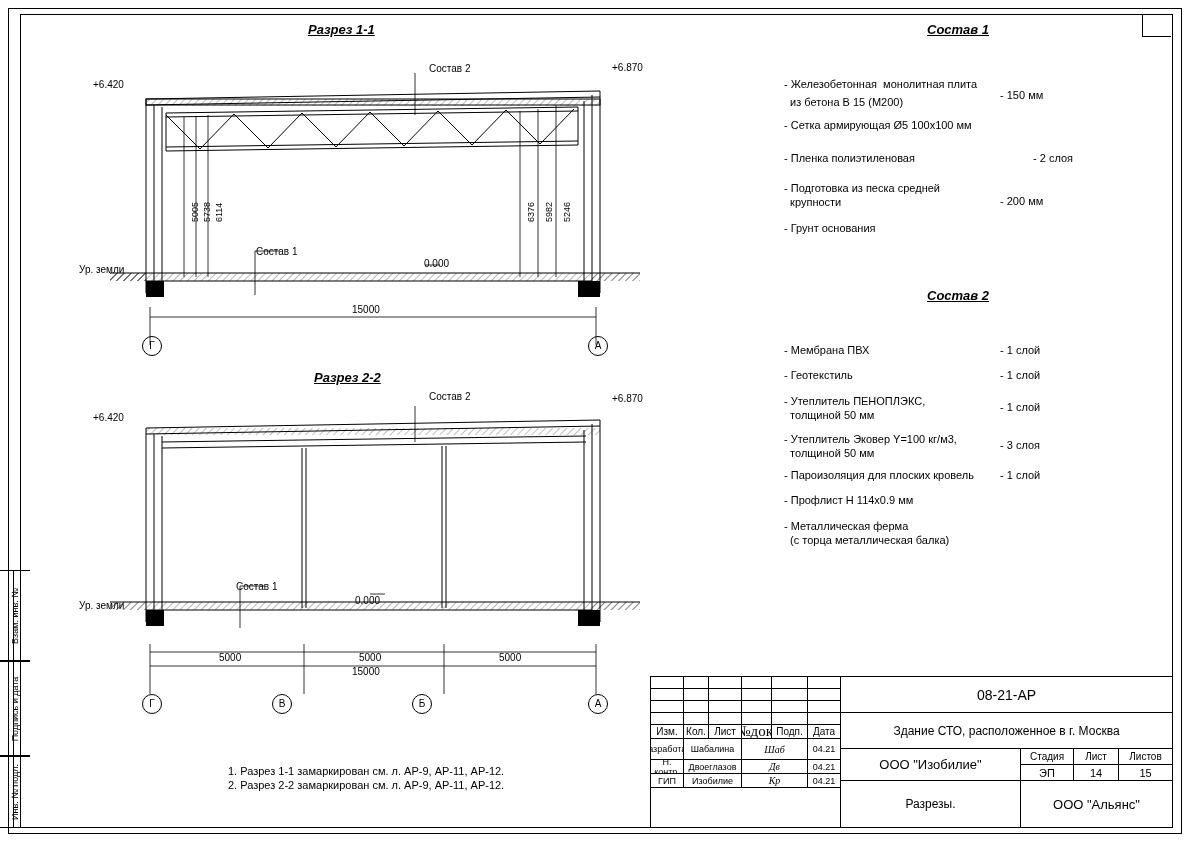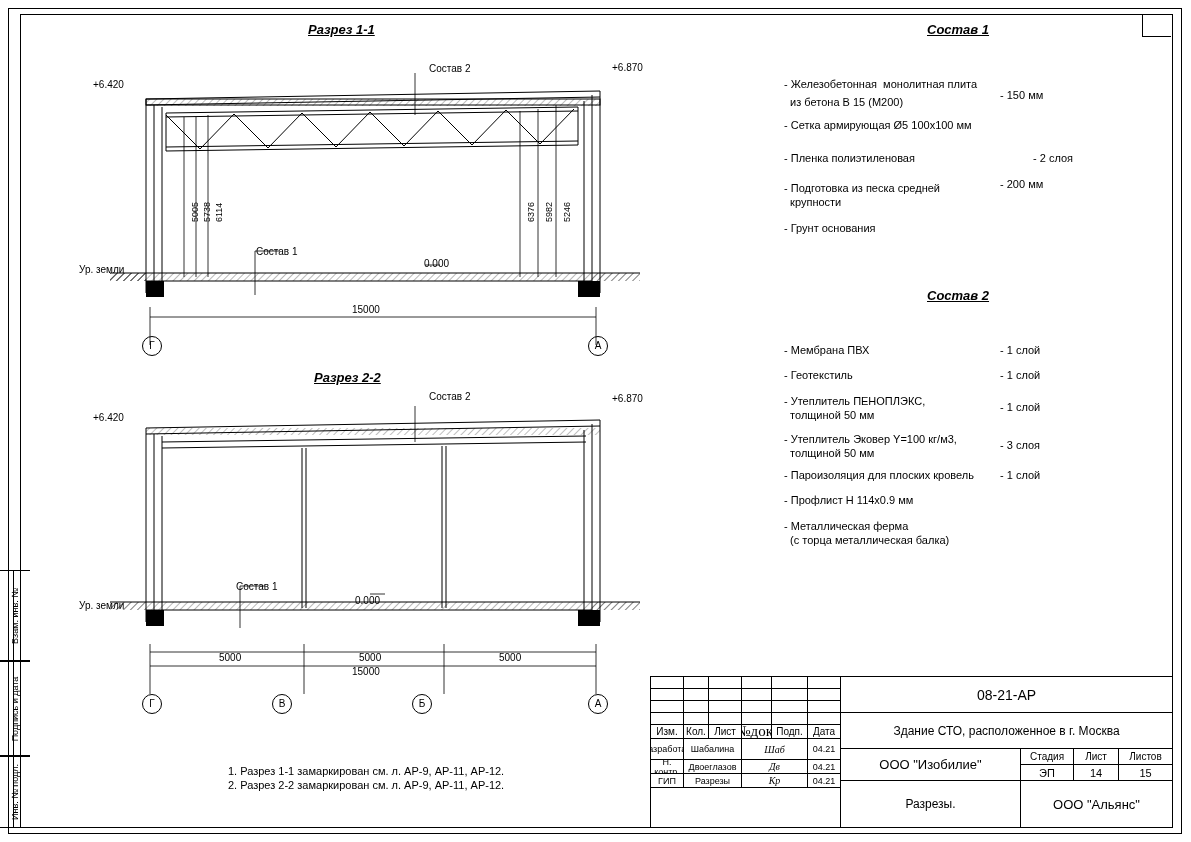--- a/index.html
+++ b/index.html
@@ -229,21 +229,21 @@
   <div class="t comp-title" style="left:927px;top:22px;">Состав 1</div>
   <div class="comp-item" style="left:784px;top:75px;line-height:18px;">- Железобетонная  монолитная плита
   из бетона В 15 (М200)</div>
   <div class="comp-val" style="left:1000px;top:89px;">- 150 мм</div>
   <div class="comp-item" style="left:784px;top:119px;">- Сетка армирующая Ø5 100х100 мм</div>
   <div class="comp-val" style="left:1000px;top:119px;"></div>
   <div class="comp-item" style="left:784px;top:152px;">- Пленка полиэтиленовая</div>
   <div class="comp-val" style="left:1000px;top:152px;margin-left:33px;">- 2 слоя</div>
   <div class="comp-item" style="left:784px;top:181px;line-height:14px;">- Подготовка из песка средней
   крупности</div>
-  <div class="comp-val" style="left:1000px;top:178px;text-align:right;">- 200 мм</div>
+  <div class="comp-val" style="left:1000px;top:195px;text-align:right;">- 200 мм</div>
   <div class="comp-item" style="left:784px;top:222px;">- Грунт основания</div>
   <div class="comp-val" style="left:1000px;top:222px;"></div>
 
   <div class="t comp-title" style="left:927px;top:288px;">Состав 2</div>
   <div class="comp-item" style="left:784px;top:344px;">- Мембрана ПВХ</div>
   <div class="comp-val" style="left:1000px;top:344px;">- 1 слой</div>
   <div class="comp-item" style="left:784px;top:369px;text-align:right;">- Геотекстиль</div>
   <div class="comp-val" style="left:1000px;top:369px;">- 1 слой</div>
   <div class="comp-item" style="left:784px;top:394px;line-height:14px;">- Утеплитель ПЕНОПЛЭКС,
   толщиной 50 мм</div>
@@ -300,21 +300,21 @@
     <div class="cell" style="left:33px;top:62px;width:58px;height:21px;font-size:9px;">Шабалина</div>
     <div class="cell sig" style="left:91px;top:62px;width:66px;height:21px;">Шаб</div>
     <div class="cell" style="left:157px;top:62px;width:33px;height:21px;font-size:9px;">04.21</div>
 
     <div class="cell" style="left:0;top:83px;width:33px;height:14px;font-size:9px;">Н. контр.</div>
     <div class="cell" style="left:33px;top:83px;width:58px;height:14px;font-size:9px;">Двоеглазов</div>
     <div class="cell sig" style="left:91px;top:83px;width:66px;height:14px;">Дв</div>
     <div class="cell" style="left:157px;top:83px;width:33px;height:14px;font-size:9px;">04.21</div>
 
     <div class="cell" style="left:0;top:97px;width:33px;height:14px;font-size:9px;">ГИП</div>
-    <div class="cell" style="left:33px;top:97px;width:58px;height:14px;font-size:9px;">Разрезы</div>
+    <div class="cell" style="left:33px;top:97px;width:58px;height:14px;font-size:9px;">Изобилие</div>
     <div class="cell sig" style="left:91px;top:97px;width:66px;height:14px;">Кр</div>
     <div class="cell" style="left:157px;top:97px;width:33px;height:14px;font-size:9px;">04.21</div>
 
     <div class="cell" style="left:0;top:111px;width:190px;height:39px;border-bottom:none;"></div>
 
     <div class="cell" style="left:190px;top:0;width:331px;height:36px;font-size:14px;border-right:none;">08-21-АР</div>
 
     <div class="cell" style="left:190px;top:36px;width:331px;height:36px;font-size:12px;border-right:none;">Здание СТО, расположенное в г. Москва</div>
 
     <div class="cell" style="left:190px;top:72px;width:180px;height:32px;font-size:13px;">ООО "Изобилие"</div>

